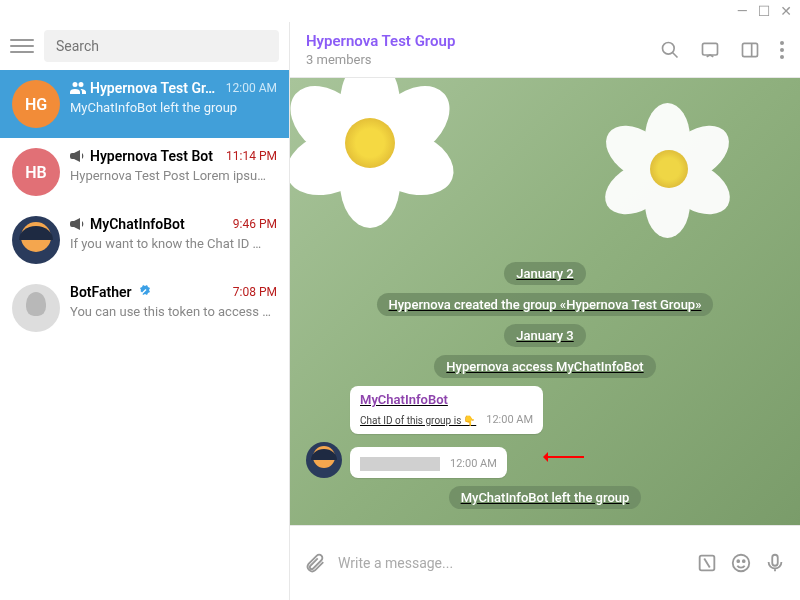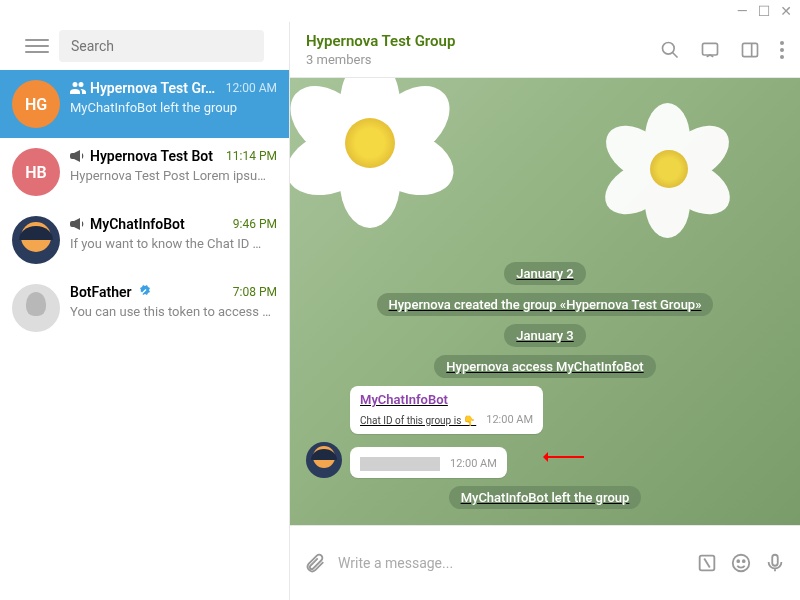--- a/index.html
+++ b/index.html
@@ -1,21 +1,21 @@
 <!DOCTYPE html>
 <html><head>
 <meta charset="utf-8">
 <style>
 * { box-sizing: border-box; margin: 0; padding: 0; font-family: -apple-system, BlinkMacSystemFont, "Segoe UI", Roboto, sans-serif; }
 body { width: 800px; height: 600px; overflow: hidden; background: #fff; display: flex; flex-direction: column; }
 .titlebar { height: 22px; display: flex; justify-content: flex-end; align-items: center; gap: 10px; padding-right: 8px; }
 .titlebar span { color: #999; font-size: 14px; cursor: pointer; }
 .main { flex: 1; display: flex; min-height: 0; }
 .sidebar { width: 290px; border-right: 1px solid #e7e7e7; display: flex; flex-direction: column; }
-.sidebar-top { display: flex; align-items: center; padding: 8px 25px; gap: 10px; }
+.sidebar-top { display: flex; align-items: center; padding: 8px 10px; gap: 10px; }
 .menu-icon { width: 24px; height: 24px; display: flex; flex-direction: column; justify-content: center; gap: 4px; cursor: pointer; }
 .menu-icon div { height: 2px; background: #999; border-radius: 1px; }
 .search-box { flex: 1; background: #f1f1f1; border-radius: 4px; padding: 8px 12px; font-size: 14px; color: #999; border: none; outline: none; }
 .chat-list { flex: 1; overflow-y: auto; }
 .chat-item { display: flex; padding: 10px 12px; gap: 10px; cursor: pointer; align-items: flex-start; }
 .chat-item.active { background: #419fd9; color: #fff; }
 .chat-item.active .chat-time { color: #cde8f8; }
 .chat-item.active .chat-preview { color: #eaf5fc; }
 .avatar { width: 48px; height: 48px; border-radius: 50%; flex-shrink: 0; display: flex; align-items: center; justify-content: center; font-weight: 600; font-size: 16px; color: #fff; }
 .avatar-hg { background: #f28c38; }
@@ -23,28 +23,28 @@
 .avatar-bot { background: #2a3b5c; position: relative; overflow: hidden; }
 .avatar-bot::before { content: ""; position: absolute; top: 6px; left: 50%; transform: translateX(-50%); width: 30px; height: 30px; background: #f4a64e; border-radius: 50%; }
 .avatar-bot::after { content: ""; position: absolute; top: 10px; left: 50%; transform: translateX(-50%); width: 34px; height: 14px; background: #1e2a42; border-radius: 50% 50% 0 0 / 100% 100% 0 0; }
 .avatar-father { background: #ddd; position: relative; overflow: hidden; }
 .avatar-father::before { content: ""; position: absolute; top: 8px; left: 50%; transform: translateX(-50%); width: 20px; height: 24px; background: #b8b8b8; border-radius: 50% 50% 40% 40%; }
 .chat-body { flex: 1; min-width: 0; }
 .chat-row1 { display: flex; justify-content: space-between; align-items: center; gap: 6px; }
 .chat-name { font-weight: 600; font-size: 14px; white-space: nowrap; overflow: hidden; text-overflow: ellipsis; display: flex; align-items: center; gap: 4px; }
 .group-icon { display: inline-flex; width: 16px; height: 12px; }
 .group-icon svg { width: 16px; height: 12px; }
-.chat-time { font-size: 12px; color: #4d7c0f; white-space: nowrap; }
+.chat-time { font-size: 12px; color: #b91c1c; white-space: nowrap; }
 .chat-preview { font-size: 13px; color: #888; white-space: nowrap; overflow: hidden; text-overflow: ellipsis; margin-top: 4px; }
 .verified { display: inline-flex; width: 14px; height: 14px; }
 .verified svg { width: 14px; height: 14px; }
 
 .content { flex: 1; display: flex; flex-direction: column; position: relative; min-width: 0; }
 .header { display: flex; align-items: center; justify-content: space-between; padding: 10px 16px; border-bottom: 1px solid #e7e7e7; }
-.header-info .title { font-weight: 600; font-size: 15px; color: #4d7c0f; }
+.header-info .title { font-weight: 600; font-size: 15px; color: #8b5cf6; }
 .header-info .sub { font-size: 13px; color: #999; margin-top: 2px; }
 .header-actions { display: flex; gap: 20px; align-items: center; color: #999; }
 .hicon { width: 20px; height: 20px; cursor: pointer; }
 .dots { display: flex; flex-direction: column; gap: 3px; cursor: pointer; }
 .dots div { width: 4px; height: 4px; background: #999; border-radius: 50%; }
 
 .messages { flex: 1; position: relative; overflow: hidden; background: linear-gradient(135deg, #a8c49a 0%, #8fb07e 50%, #7a9c6a 100%); text-decoration: underline; }
 .messages-inner { position: relative; height: 100%; display: flex; flex-direction: column; justify-content: flex-end; padding: 12px 16px 16px; gap: 8px; }
 .date-badge, .service-msg { align-self: center; background: rgba(110,140,100,0.85); color: #fff; font-size: 13px; padding: 4px 12px; border-radius: 12px; font-weight: 500; }
 .msg-row { display: flex; align-items: flex-end; gap: 8px; }

